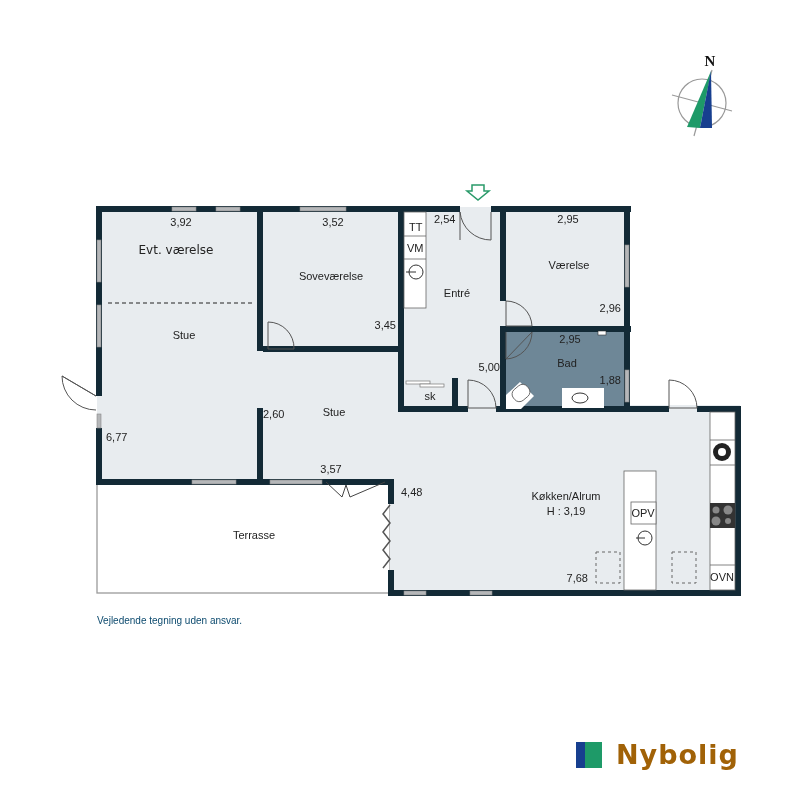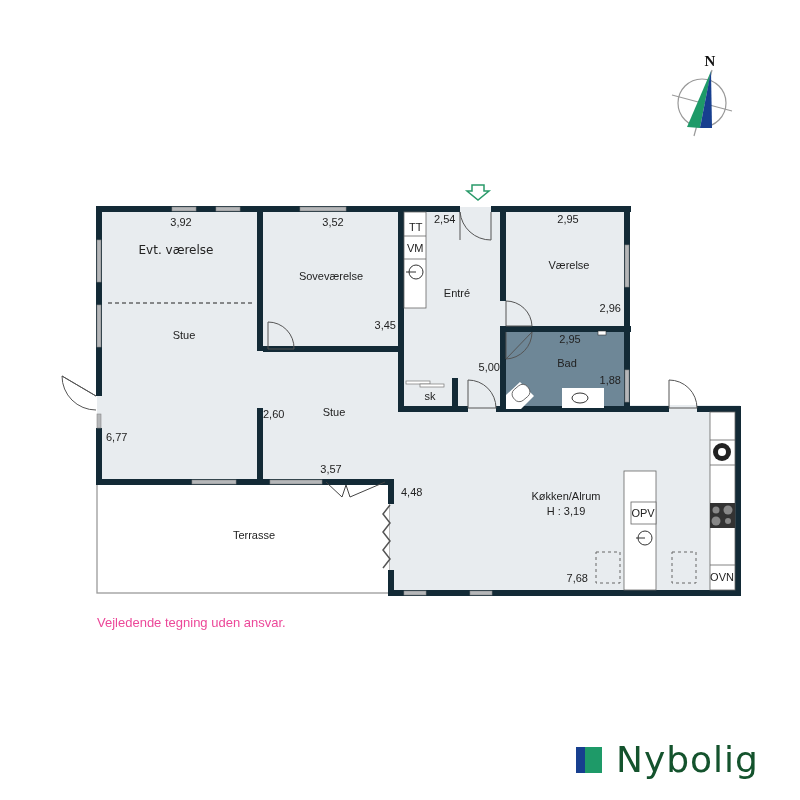--- a/index.html
+++ b/index.html
@@ -1,25 +1,25 @@
 <!DOCTYPE html>
 <html><head>
 <meta charset="utf-8">
 <style>
   html,body{margin:0;padding:0;background:#ffffff;}
   body{width:800px;height:800px;position:relative;overflow:hidden;font-family:"Liberation Sans",sans-serif;}
   svg{position:absolute;left:0;top:0;}
   .lbl{font-family:"Liberation Sans",sans-serif;font-size:11px;fill:#222;}
   .lbl-dv{font-family:"DejaVu Sans",sans-serif;font-size:12px;fill:#222;}
-  .disclaimer{position:absolute;left:97px;top:615px;font-size:13px;color:#ec4899;font-family:"Liberation Sans",sans-serif;}
+  .disclaimer{position:absolute;left:97px;top:615px;font-size:10px;color:#0c4a6e;font-family:"Liberation Sans",sans-serif;}
   .logo{position:absolute;left:576px;top:739px;display:flex;align-items:center;}
   .logo-mark{display:flex;width:26px;height:26px;margin-right:14px;}
   .logo-mark .a{width:9px;height:26px;}
   .logo-mark .b{width:17px;height:26px;}
-  .logo-text{font-family:"DejaVu Sans",sans-serif;font-weight:normal;font-size:36px;color:#14532d;letter-spacing:1px;}
+  .logo-text{font-family:"DejaVu Sans",sans-serif;font-weight:bold;font-size:27px;color:#a16207;letter-spacing:1px;}
 </style>
 </head>
 <body>
 
 <svg width="800" height="800" viewBox="0 0 800 800">
 
   <g>
     <circle cx="702" cy="103" r="24" fill="none" stroke="#999" stroke-width="1.2"></circle>
     <line x1="672" y1="95" x2="732" y2="111" stroke="#999" stroke-width="1.2"></line>
     <line x1="712" y1="70" x2="694" y2="136" stroke="#999" stroke-width="1.2"></line>

